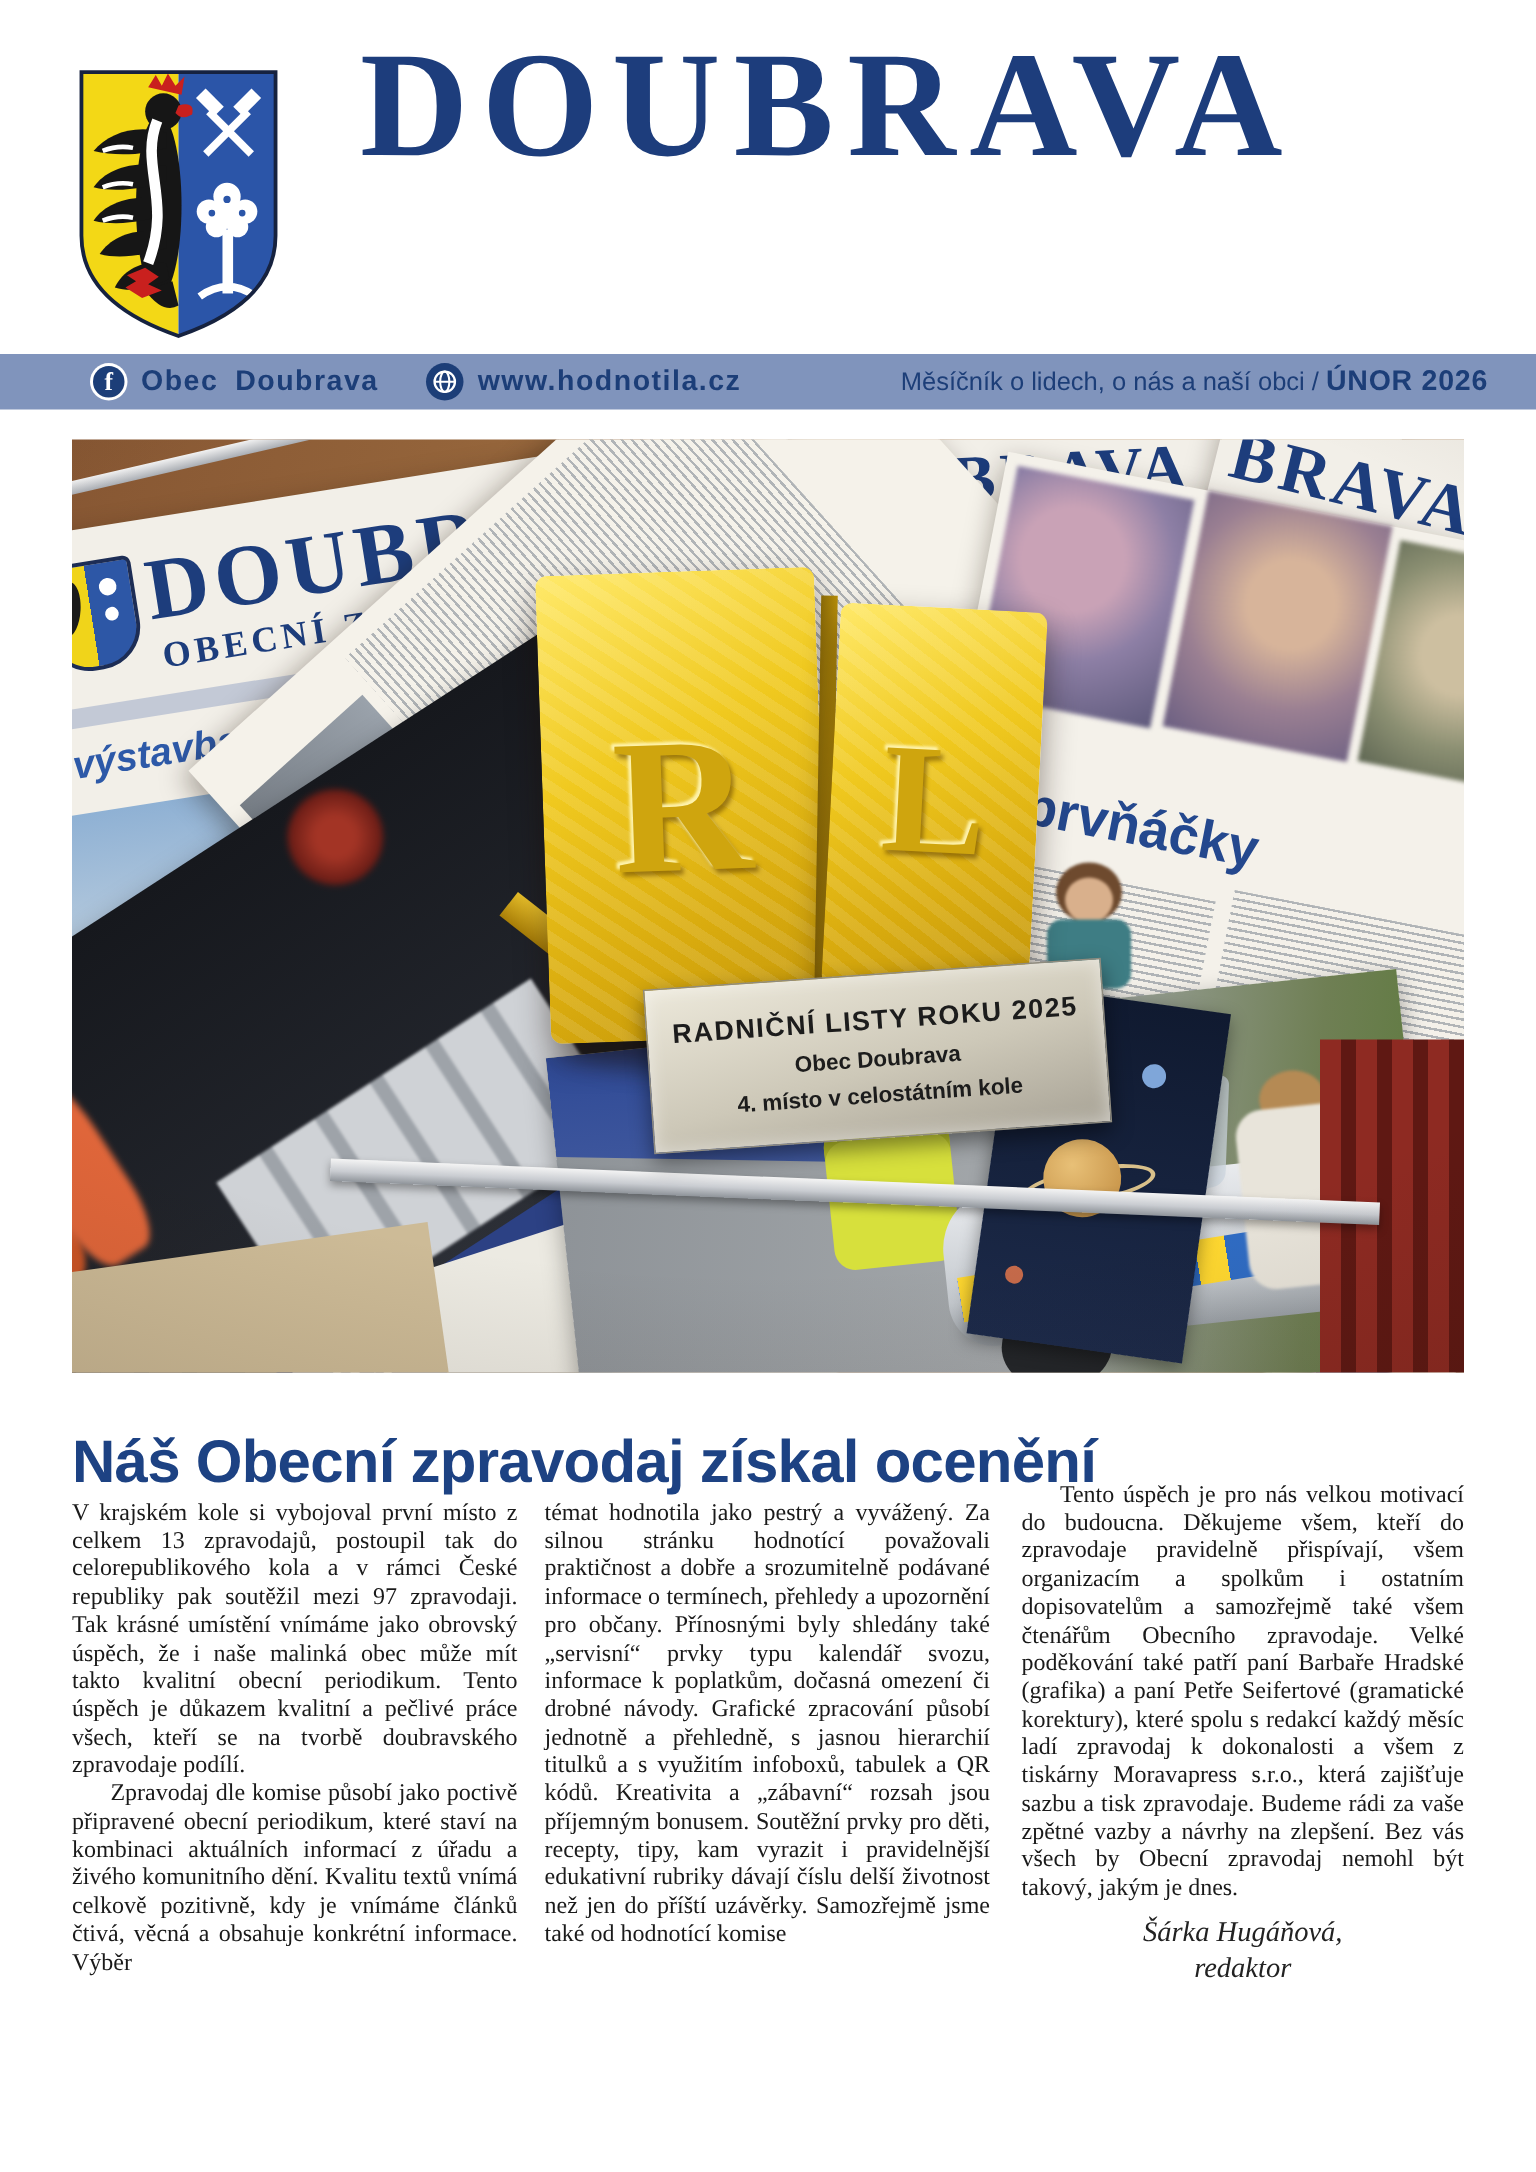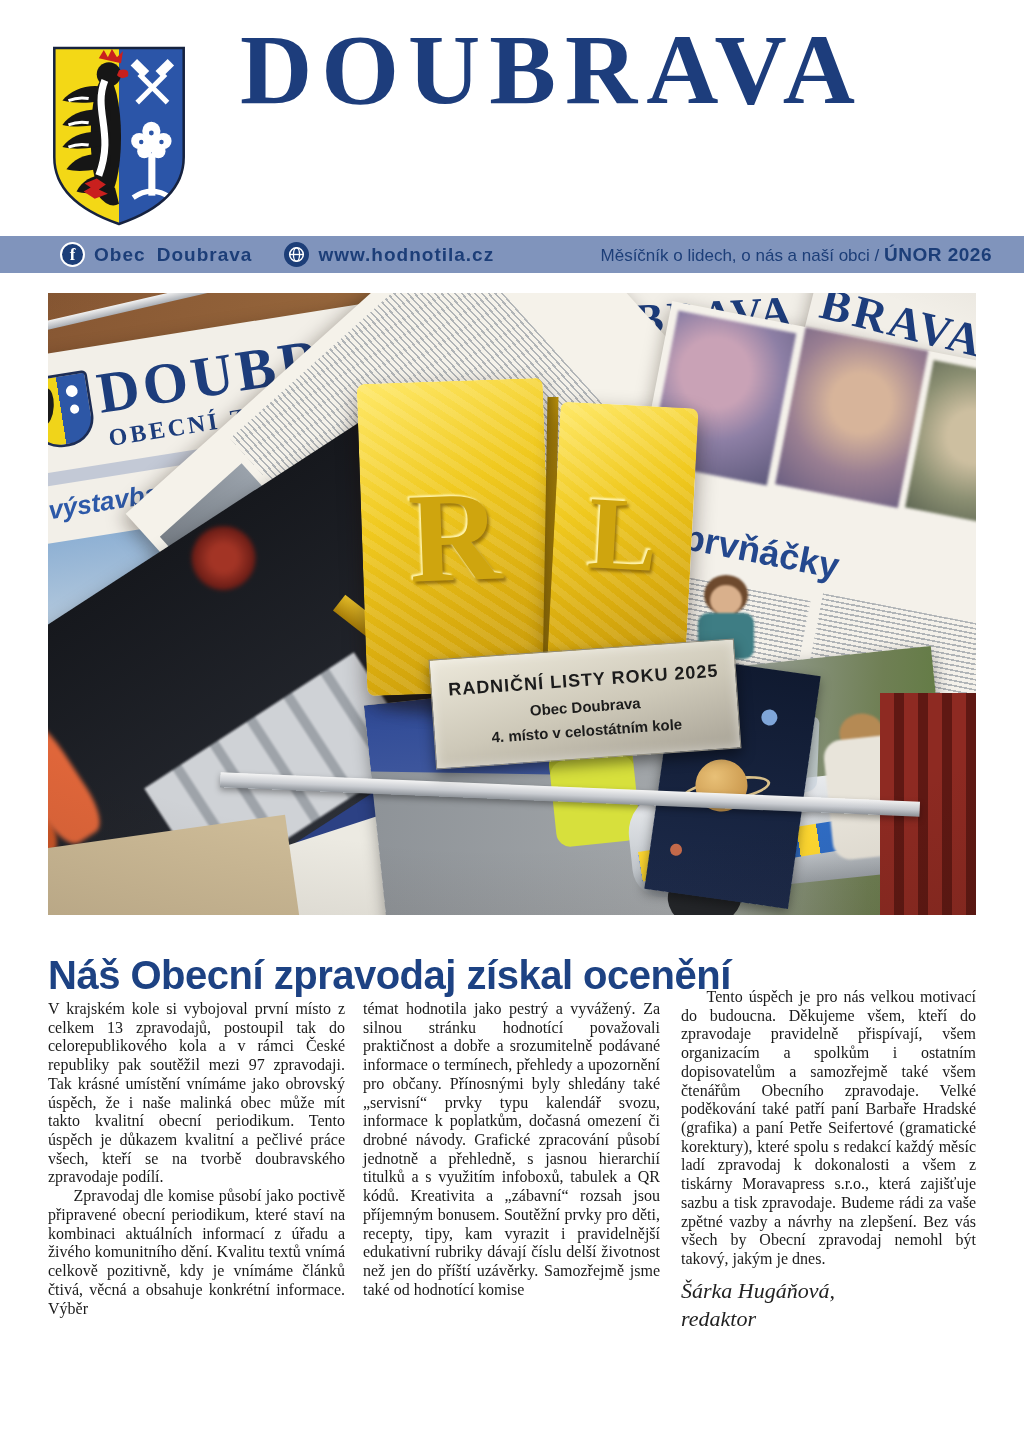--- a/index.html
+++ b/index.html
@@ -191,21 +191,21 @@
   .left-wrap{width:612px;flex:0 0 612px;}
   .lead{font-family:"Liberation Serif",serif;font-weight:bold;font-size:18px;line-height:1.2;
       text-align:justify;color:#111;}
   .two-cols{display:flex;gap:18px;margin-top:12px;}
   .col{width:297px;flex:0 0 297px;font-size:16px;line-height:1.17;text-align:justify;}
   .col p{margin:0;}
   .col p.indent{text-indent:1.6em;}
   .col3{width:295px;flex:0 0 295px;margin-left:21px;font-size:16px;line-height:1.17;text-align:justify;}
   .col3 p{margin:0;}
   .col3 p.indent{text-indent:1.6em;}
-  .signature{margin-top:8px;text-align:left;font-style:italic;font-size:22px;line-height:1.3;color:#222;}
+  .signature{margin-top:8px;text-align:center;font-style:italic;font-size:19px;line-height:1.3;color:#222;}
 </style>
 </head>
 <body>
 
 <div class="page">
 
   <div class="masthead-row">
     <svg class="crest" width="142" height="184" viewBox="0 0 140 182">
       <defs>
           <clipPath id="sh">

